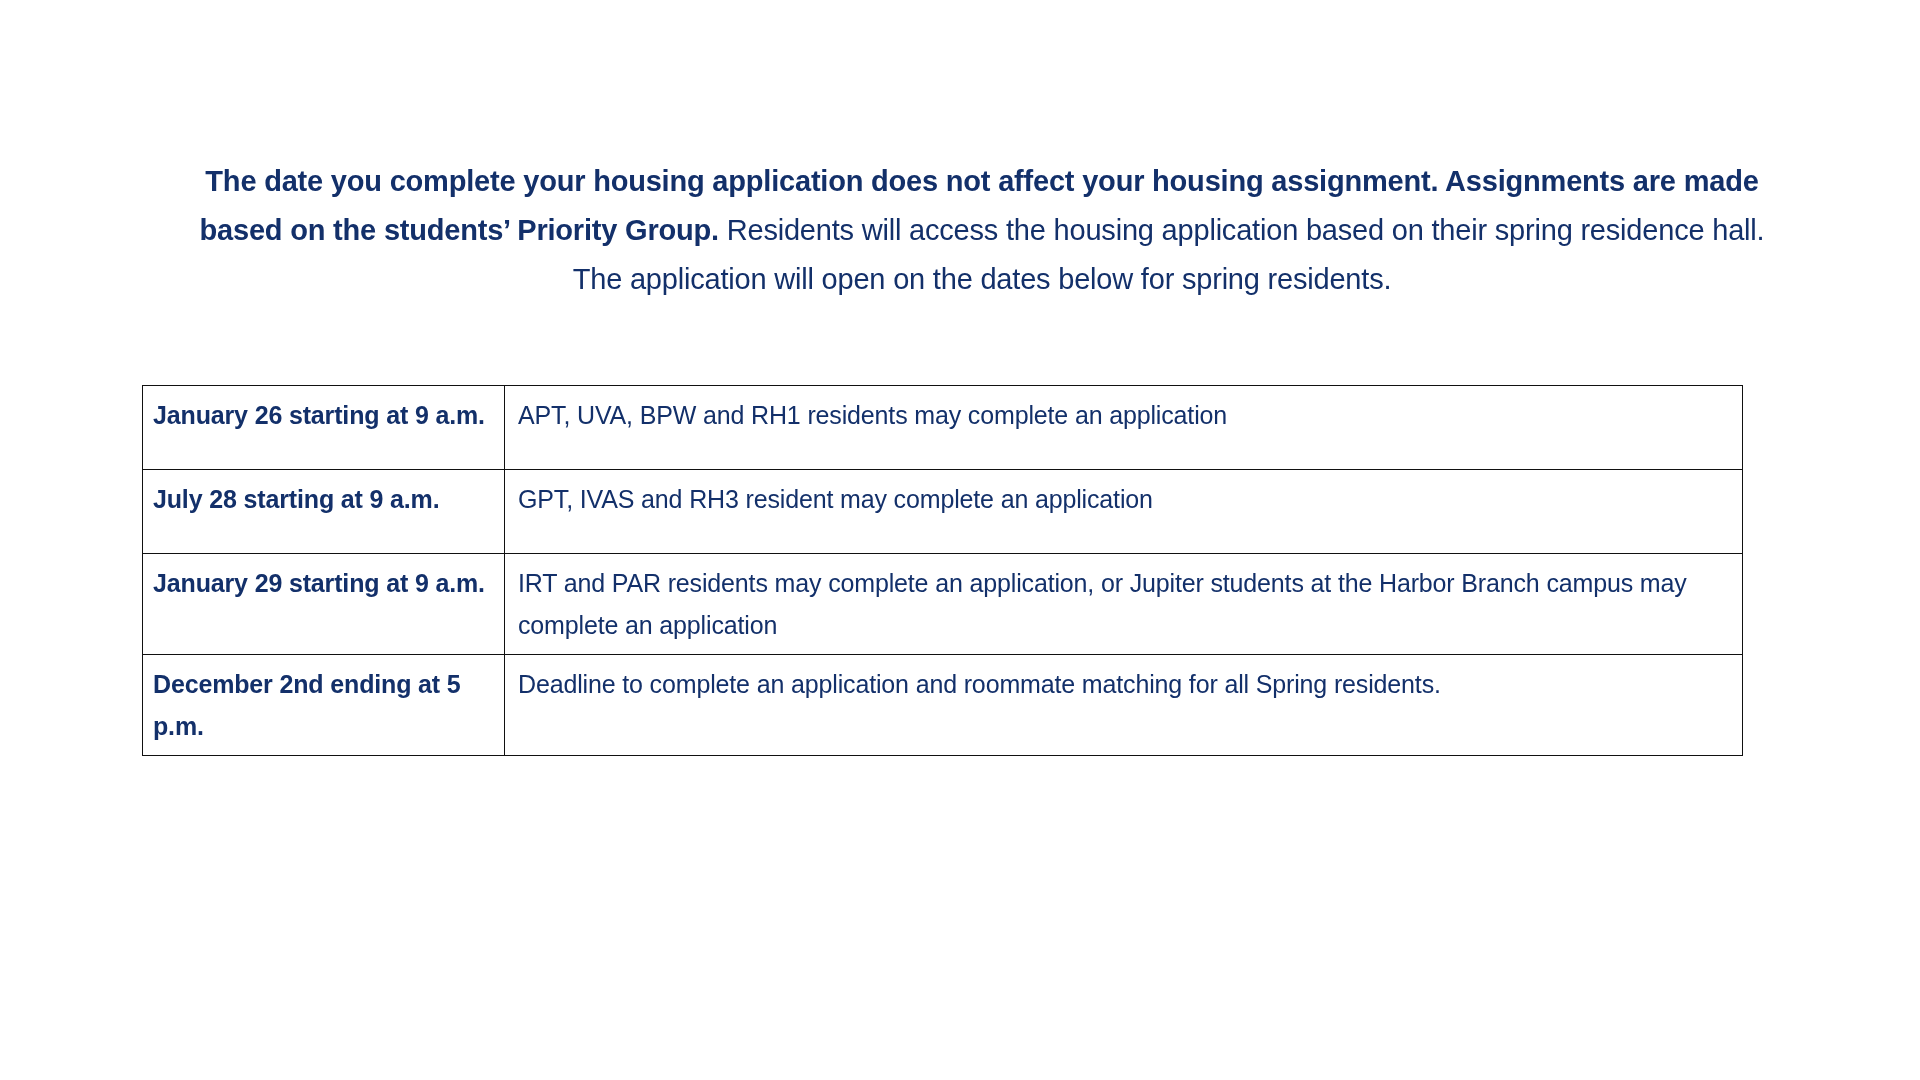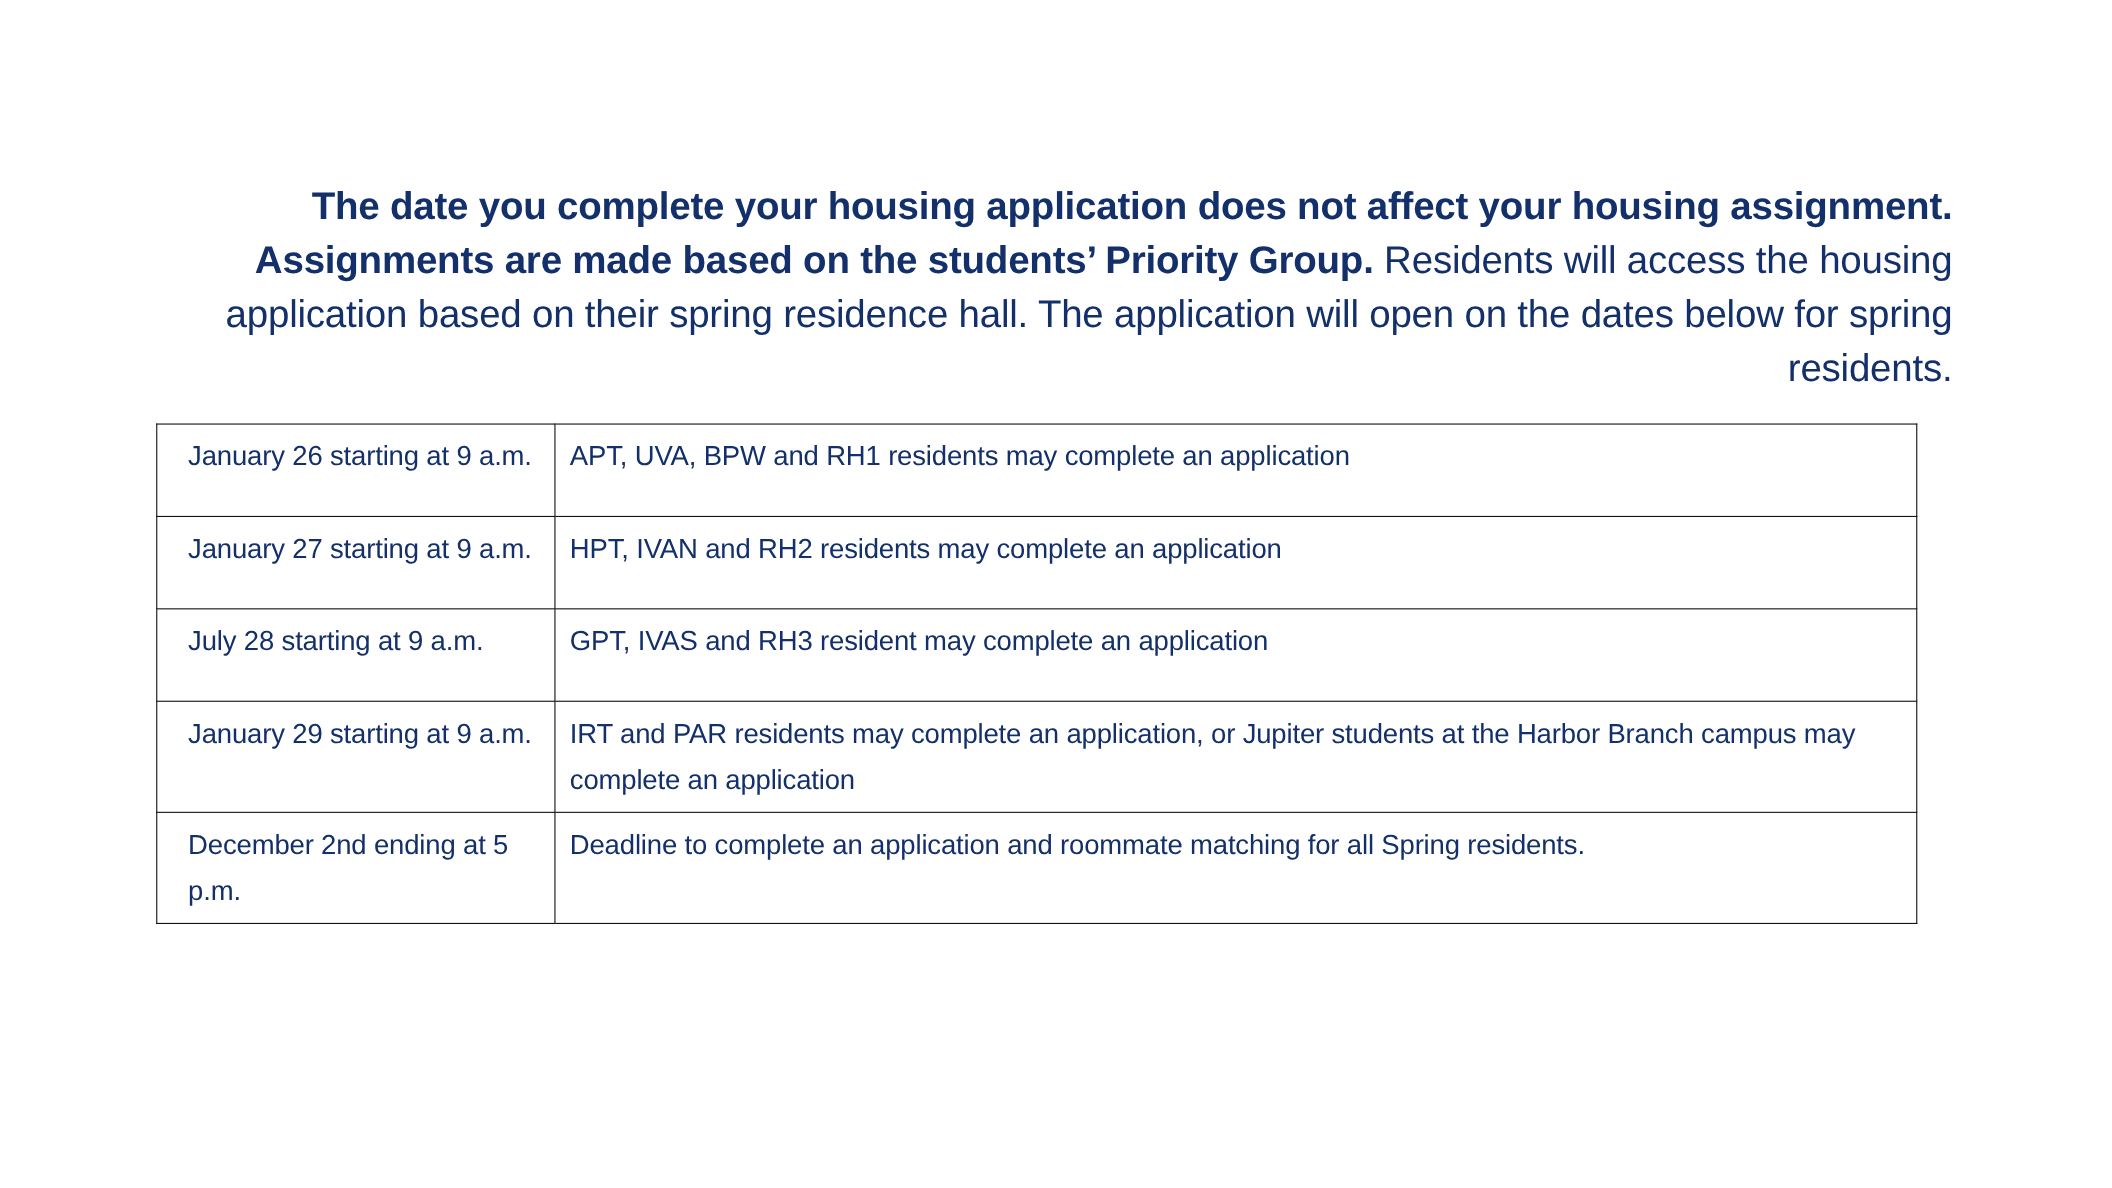--- a/index.html
+++ b/index.html
@@ -17,26 +17,26 @@
   .slide {
     position: relative;
     width: 1920px;
     height: 1080px;
     background: #ffffff;
   }
 
   
   .intro-block {
     position: absolute;
-    left: 155px;
+    left: 172px;
     top: 128px;
     width: 1620px;
-    text-align: right;
+    text-align: center;
     color: #13306a;
-    font-size: 35px;
+    font-size: 29px;
     line-height: 49px;
     letter-spacing: -0.2px;
     font-family: "Liberation Sans", sans-serif;
   }
   .intro-block .lead {
     font-weight: bold;
   }
   .intro-block .rest {
     font-weight: normal;
   }
@@ -58,21 +58,22 @@
 
   .schedule-table td {
     border: 1.6px solid #111111;
     vertical-align: top;
     padding: 8px 10px 8px 11px;
     font-family: "Liberation Sans", sans-serif;
     font-weight: normal;
     letter-spacing: -0.15px;
   }
   .schedule-table td.date-cell {
-    padding-left: 28px;
+    padding-left: 10px;
+    font-weight: bold;
   }
   .schedule-table td.desc-cell {
     padding-left: 13px;
   }
   
   .schedule-table tr { height: 84px; }
 </style>
 </head>
 <body>
 
@@ -86,24 +87,20 @@
     <colgroup>
       <col class="c-date">
       <col class="c-desc">
     </colgroup>
     <tbody>
       <tr>
         <td class="date-cell">January 26 starting at 9 a.m.</td>
         <td class="desc-cell">APT, UVA, BPW and RH1 residents may complete an application</td>
       </tr>
       <tr>
-        <td class="date-cell">January 27 starting at 9 a.m.</td>
-        <td class="desc-cell">HPT, IVAN and RH2 residents may complete an application</td>
-      </tr>
-      <tr>
         <td class="date-cell">July 28 starting at 9 a.m.</td>
         <td class="desc-cell">GPT, IVAS and RH3 resident may complete an application</td>
       </tr>
       <tr>
         <td class="date-cell">January 29 starting at 9 a.m.</td>
         <td class="desc-cell">IRT and PAR residents may complete an application, or Jupiter students at the Harbor Branch campus may complete an application</td>
       </tr>
       <tr>
         <td class="date-cell">December 2nd ending at 5 p.m.</td>
         <td class="desc-cell">Deadline to complete an application and roommate matching for all Spring residents.</td>

